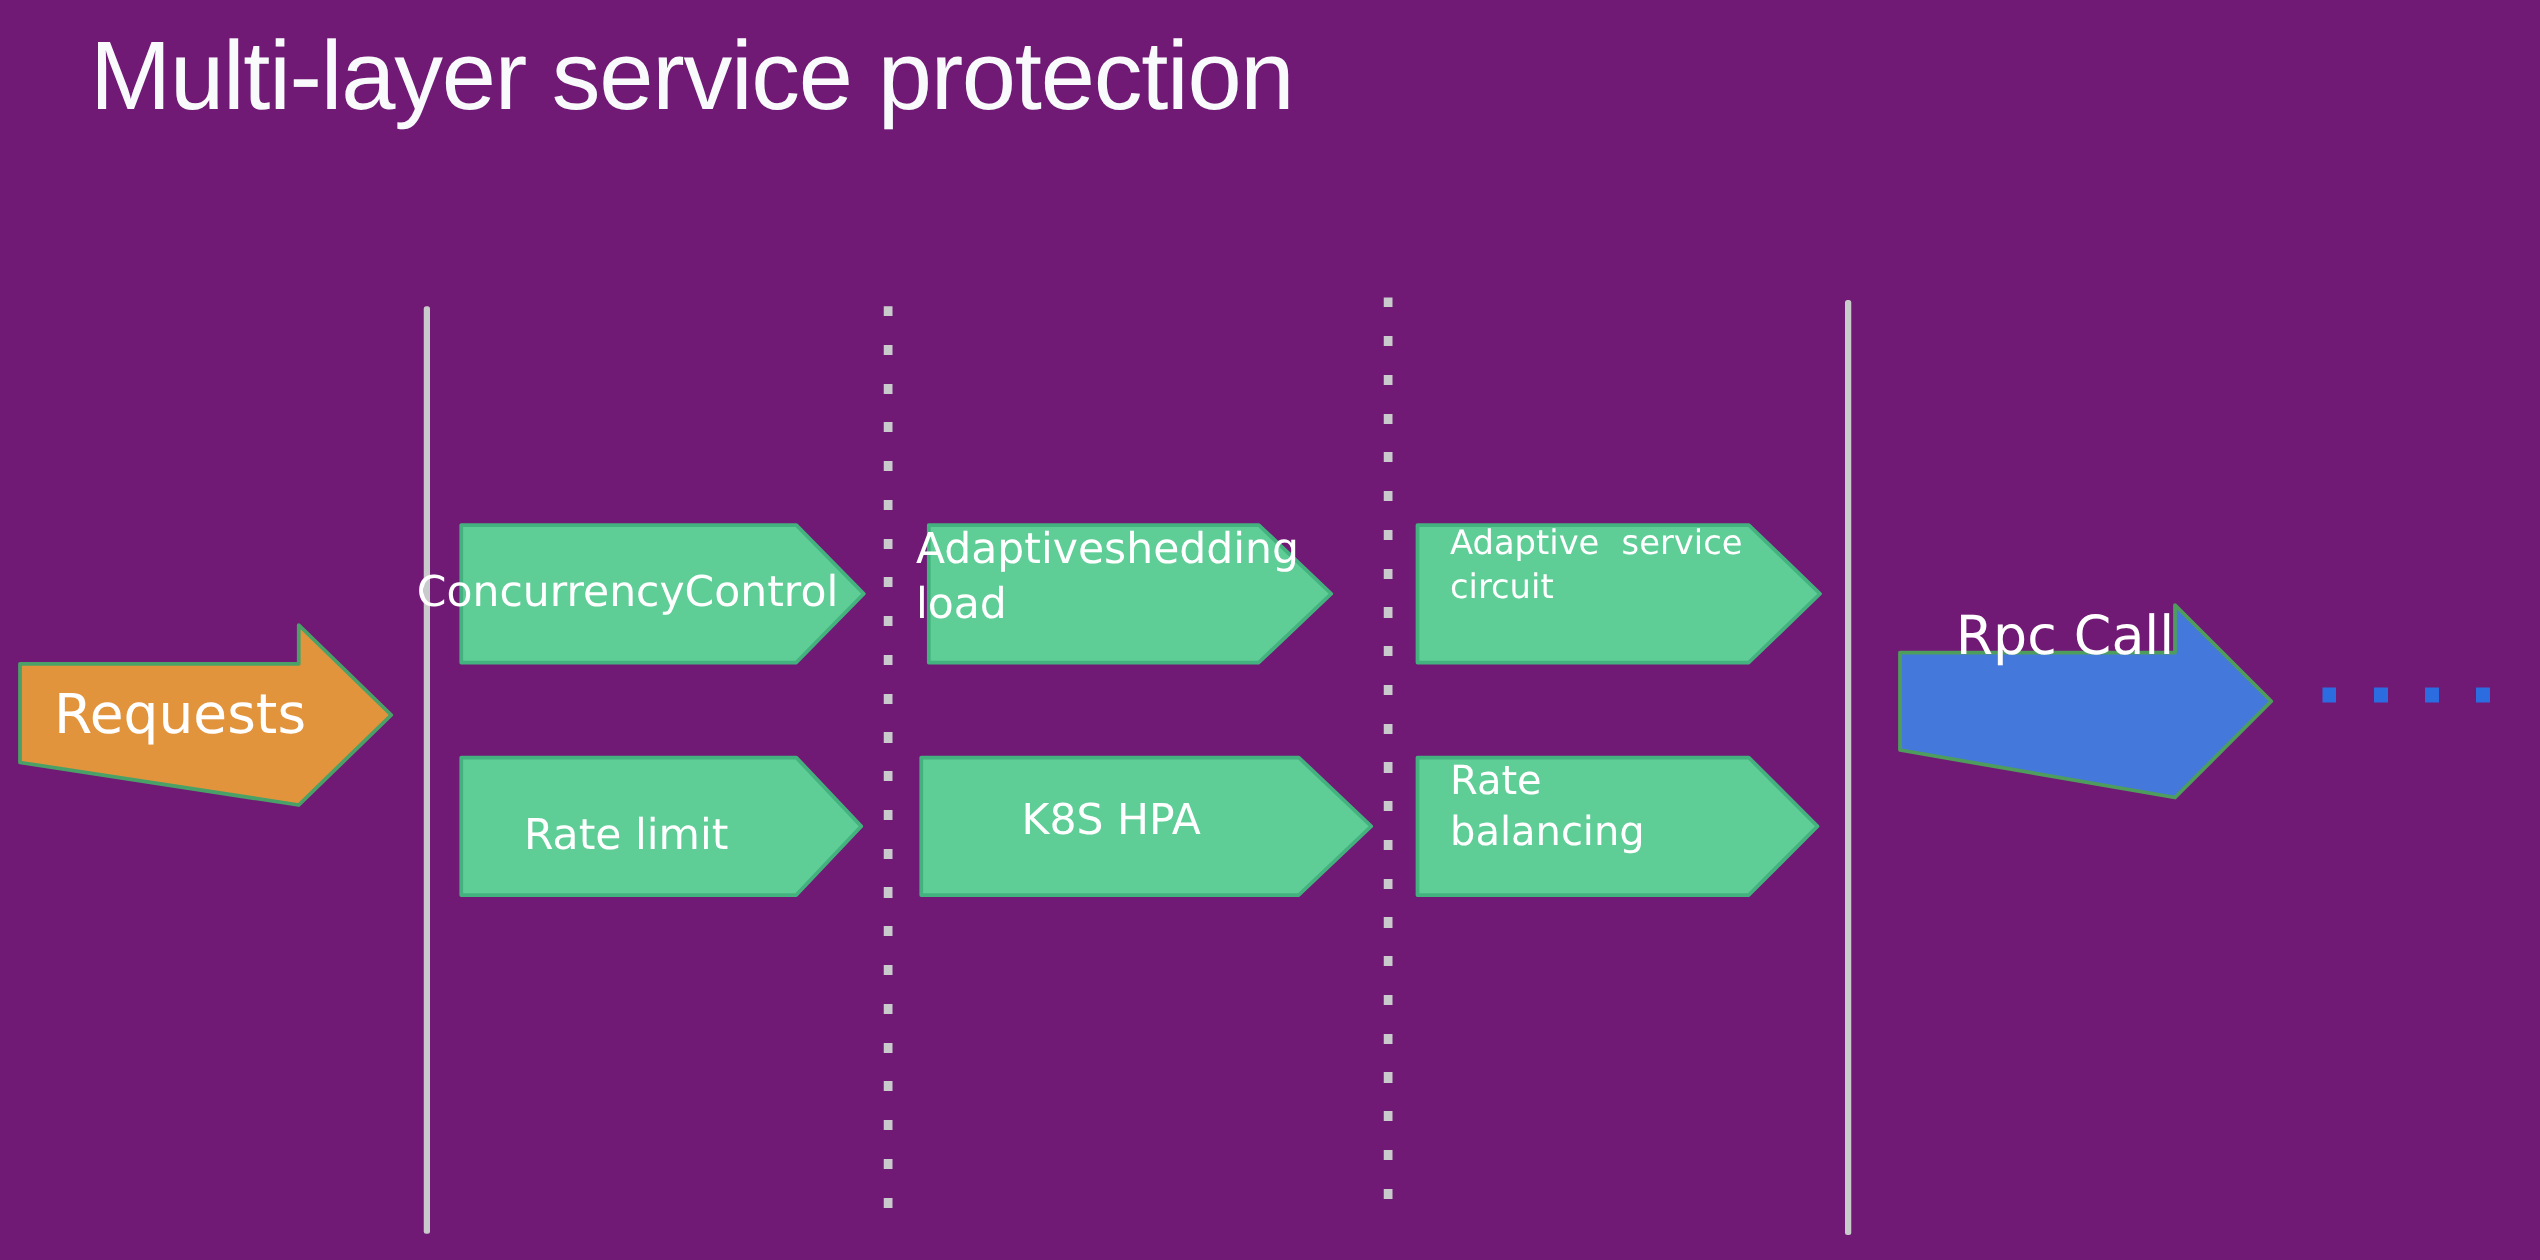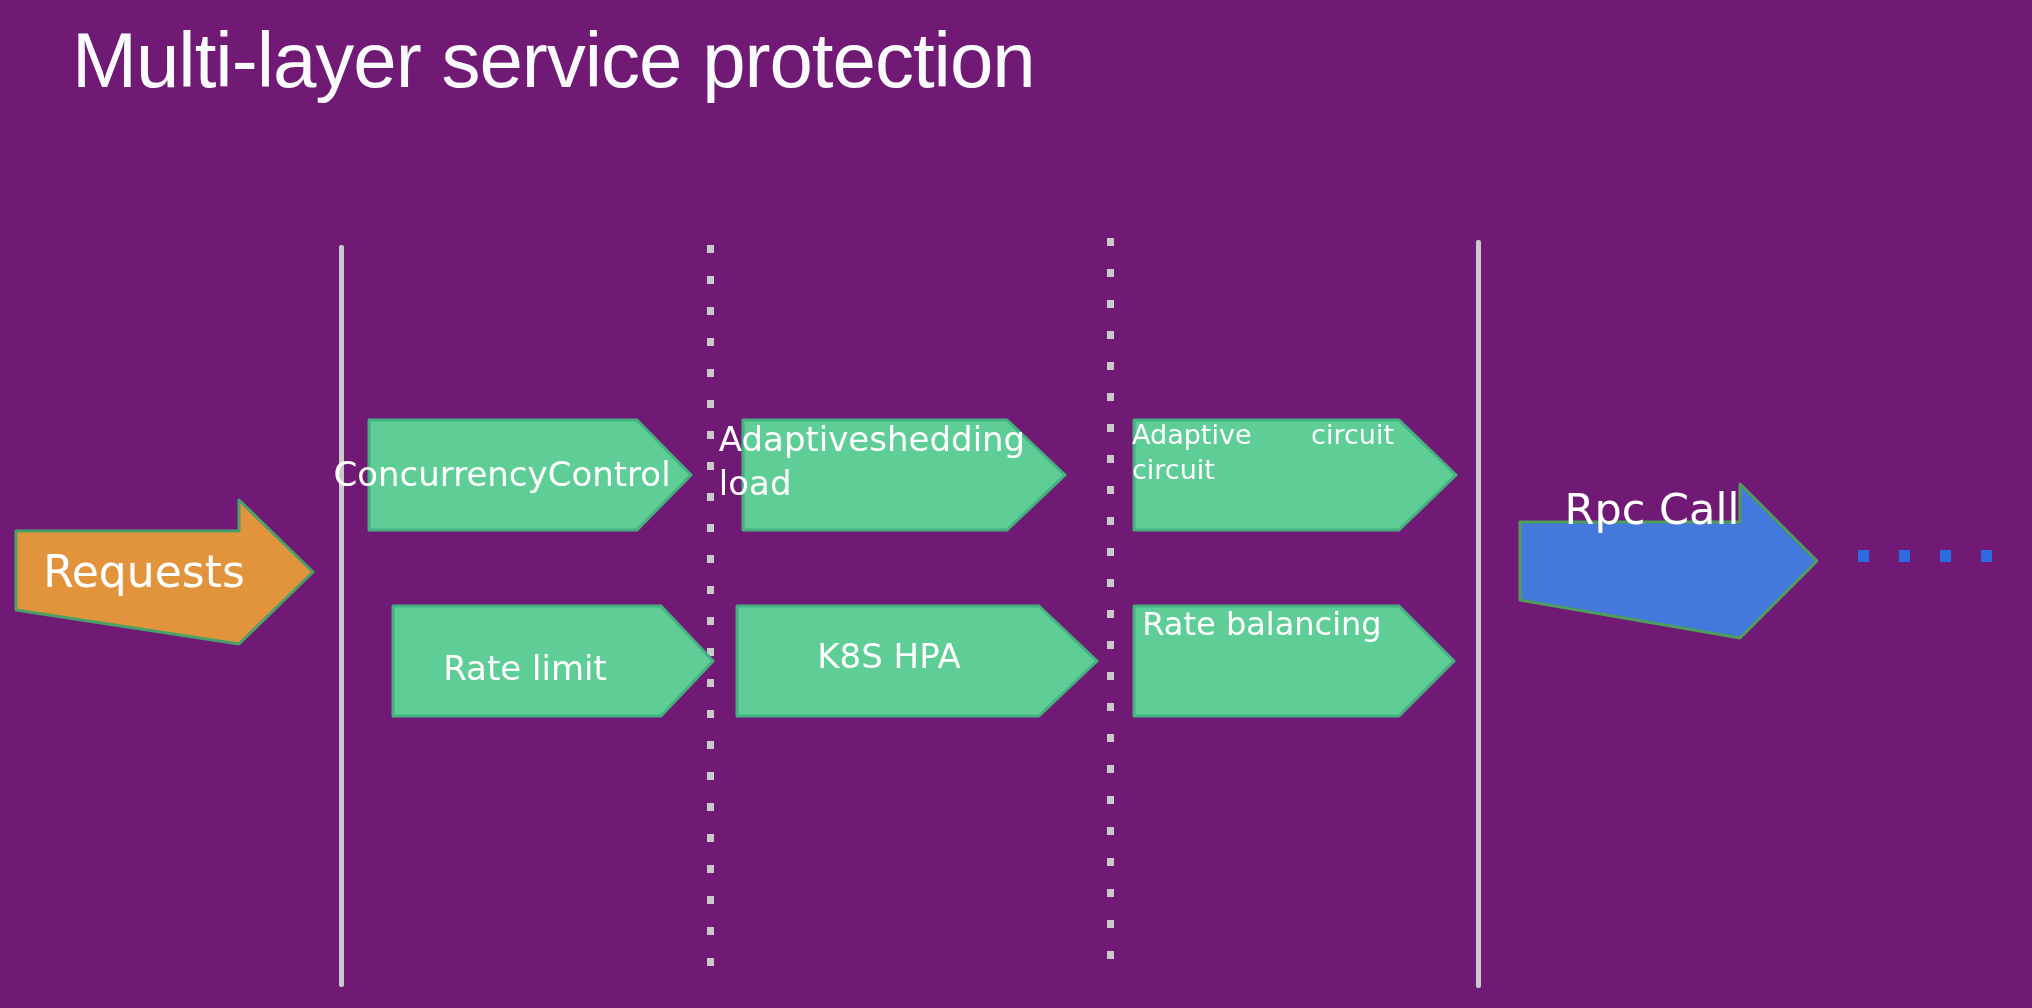--- a/index.html
+++ b/index.html
@@ -44,21 +44,21 @@
   .center .label{align-items:center;text-align:center;}
   .leftal .label{align-items:flex-start;text-align:left;}
   
   .sign .label{font-size:34px;}
   .sign.small .label{font-size:27px;}
   .sign.mid .label{font-size:32px;}
   
   .bigarrow .label{font-size:44px;}
   
   .pad-tip .label{padding-right:56px;}
-  .pad-left .label{padding-right:64px;}
+  .pad-left .label{padding-left:28px;padding-right:64px;}
   .requests .label{padding-left:28px;padding-right:70px;}
   .rpc .label{padding-left:30px;padding-right:84px;font-size:43px;}
   
   .blue-dots{
     position:absolute;left:1858px;top:550px;width:152px;height:12px;
     background:repeating-linear-gradient(to right,#2b6ce0 0 11px,transparent 11px 41px);
   }
 </style>
 </head>
 <body>
@@ -100,25 +100,25 @@
       <span>shedding</span>
     </div>
   </div>
 
   <div class="node sign small leftal pad-left" style="left:1132px;top:418px;width:326px;height:114px;">
     <svg width="326" height="114" viewBox="0 0 326 114">
       <polygon points="2,2 267,2 324,57 267,112 2,112" fill="#5ecd96" stroke="#44b27e" stroke-width="3" stroke-linejoin="round"></polygon>
     </svg>
     <div class="label">
       <span>Adaptive circuit</span>
-      <span>circuit</span>
+      <span>service</span>
     </div>
   </div>
 
-  <div class="node sign center pad-tip" style="left:367px;top:604px;width:324px;height:130px;margin-left:24px;">
+  <div class="node sign center pad-tip" style="left:367px;top:604px;width:324px;height:130px;">
     <svg width="324" height="114" viewBox="0 0 324 114">
       <polygon points="2,2 270,2 322,57 270,112 2,112" fill="#5ecd96" stroke="#44b27e" stroke-width="3" stroke-linejoin="round"></polygon>
     </svg>
     <div class="label">
       <span>Rate limit</span>
     </div>
   </div>
 
   <div class="node sign center pad-tip" style="left:735px;top:604px;width:364px;height:106px;">
     <svg width="364" height="114" viewBox="0 0 364 114">

